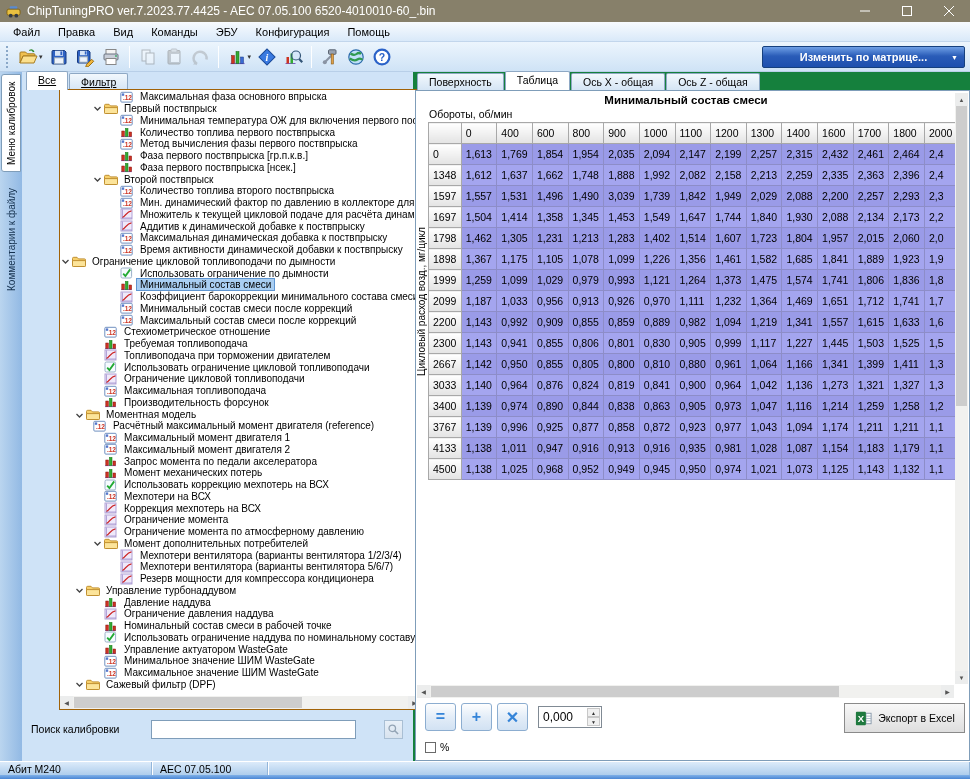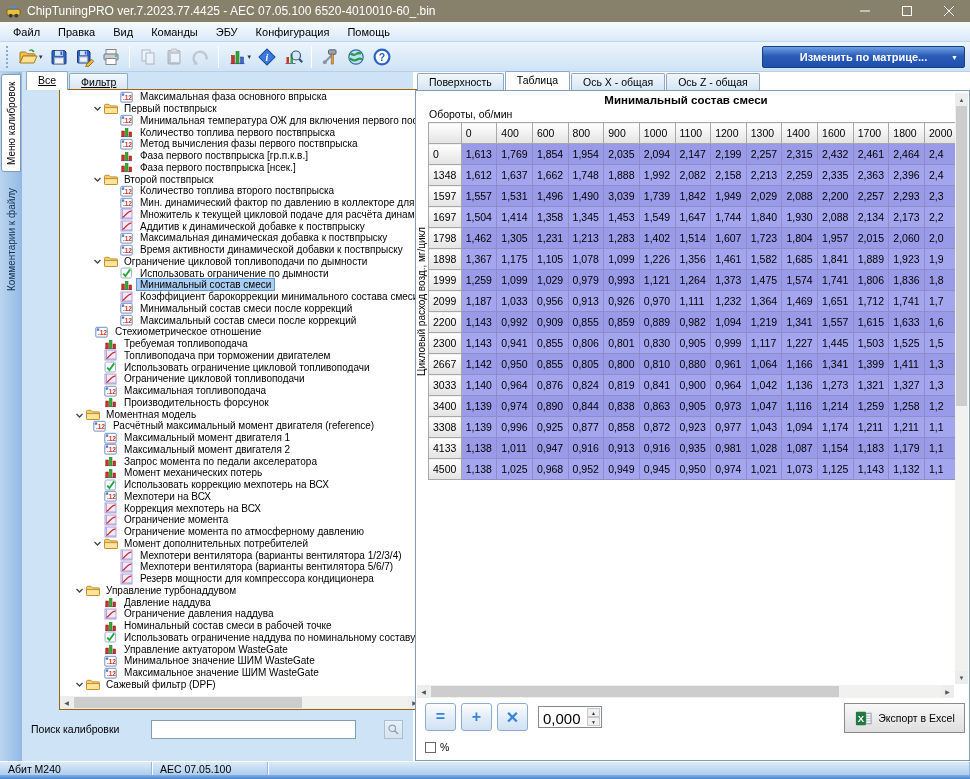--- a/index.html
+++ b/index.html
@@ -1,18 +1,18 @@
 <!DOCTYPE html>
 <html><head>
 <meta charset="utf-8">
 <style>
   * { margin:0; padding:0; box-sizing:border-box; }
   html,body { background:#9a9a9a; }
   body { font-family:"Liberation Sans", sans-serif; }
-  #app { position:relative; width:970px; height:779px; background:#ffffff; overflow:hidden; font-size:11px; color:#000; }
+  #app { position:relative; width:970px; height:779px; background:#15803d; overflow:hidden; font-size:11px; color:#000; }
 
   
   .titlebar { position:absolute; top:0; left:0; right:0; height:22px; background:#87806a; color:#fff; display:flex; align-items:center; padding-left:6px; font-size:12px; }
   .titlebar .ticon { margin-right:6px; display:flex; }
   .win-btns { margin-left:auto; display:flex; height:100%; }
   .win-btn { width:42px; display:flex; align-items:center; justify-content:center; color:#fff; }
 
   
   .menubar { position:absolute; top:22px; left:0; right:0; height:20px; background:linear-gradient(#f8fbfe,#d9e9f9); display:flex; align-items:center; padding-left:4px; border-bottom:1px solid #c2d6ec; }
   .menu-item { padding:2px 9px; font-size:11px; }
@@ -73,21 +73,21 @@
   .sbar.h { height:13px; flex-direction:row; }
   .sarrow { flex:none; width:13px; height:13px; font-size:6px; color:#555; display:flex; align-items:center; justify-content:center; background:#eceded; }
   .strack { flex:1; position:relative; }
   .sthumb { position:absolute; background:#cdcdcd; }
   .v .sthumb { left:1px; right:1px; }
   .h .sthumb { top:1px; bottom:1px; }
 
   
   .op-btn { position:absolute; top:612px; width:31px; height:28px; background:linear-gradient(#fefefe,#e3edf8 50%,#d2e2f3); border:1px solid #8cadd0; border-radius:3px; color:#3584d8; font-weight:bold; font-size:16px; display:flex; align-items:center; justify-content:center; }
   .spinner { position:absolute; left:122px; top:615px; width:64px; height:22px; border:1px solid #808a94; background:#fff; }
-  .spin-val { position:absolute; left:4px; top:3px; font-size:15px; }
+  .spin-val { position:absolute; left:4px; top:3px; font-size:12px; }
   .spin-btns { position:absolute; right:1px; top:1px; width:13px; height:18px; display:flex; flex-direction:column; }
   .spin-b { flex:1; font-size:5px; color:#333; background:#f0f0f0; border:1px solid #c8c8c8; display:flex; align-items:center; justify-content:center; }
   .pct { position:absolute; left:9px; top:650px; display:flex; align-items:center; font-size:10.5px; }
   .pct-box { width:11px; height:11px; border:1px solid #6a6a6a; background:#fff; margin-right:4px; }
   .export-btn { position:absolute; left:428px; top:612px; width:121px; height:30px; background:linear-gradient(#f8f8f8,#dedede); border:1px solid #8a8a8a; display:flex; align-items:center; justify-content:center; font-size:10.5px; }
   .export-btn svg { margin-right:5px; }
 
   
   .statusbar { position:absolute; left:0; top:761px; width:970px; height:14px; background:linear-gradient(#dcebfa,#aecdec); border-top:1px solid #ffffff; display:flex; font-size:10.5px; }
   .status-cell { padding:1px 8px 0; border-right:1px solid #93b6da; box-shadow:1px 0 0 #ffffff; white-space:nowrap; }
@@ -404,21 +404,21 @@
             <div class="trow" style="padding-left: 59px;">
               <span class="nicon">
                 <svg width="13" height="12" viewBox="0 0 13 12">
                   <rect x="0.8" y="1.3" width="11.4" height="9.8" rx="1" fill="#fff" stroke="#7090c0"></rect>
                   <rect x="1.8" y="2.4" width="2.4" height="2.4" fill="#5577cc"></rect>
                   <text x="7.4" y="9.2" font-size="6.5" font-weight="bold" fill="#cc3322" text-anchor="middle" font-family="sans-serif">.12</text>
                 </svg>
               </span>
               <span class="tlabel">Время активности динамической добавки к поствпрыску</span>
             </div>
-            <div class="trow" style="padding-left: 32px;">
+            <div class="trow" style="">
               <span class="chev">
                 <svg width="9" height="9" viewBox="0 0 9 9">
                   <path d="M1.5 3 L4.5 6 L7.5 3" stroke="#444" stroke-width="1.3" fill="none"></path>
                 </svg>
               </span>
               <span class="nicon">
                 <svg width="14" height="11" viewBox="0 0 14 11">
                   <path d="M0.5 2.5 q0-1.2 1.2-1.2 h3.3 l1.5 1.6 h6 q1 0 1 1 v5.6 q0 1-1 1 h-11 q-1 0-1-1 z" fill="#f7d06c" stroke="#c09032"></path>
                   <path d="M0.5 4.6 h13 v4.9 q0 1-1 1 h-11 q-1 0-1-1 z" fill="#fce49a" stroke="#c09032"></path>
                 </svg>
@@ -468,21 +468,21 @@
             <div class="trow" style="padding-left: 59px;">
               <span class="nicon">
                 <svg width="13" height="12" viewBox="0 0 13 12">
                   <rect x="0.8" y="1.3" width="11.4" height="9.8" rx="1" fill="#fff" stroke="#7090c0"></rect>
                   <rect x="1.8" y="2.4" width="2.4" height="2.4" fill="#5577cc"></rect>
                   <text x="7.4" y="9.2" font-size="6.5" font-weight="bold" fill="#cc3322" text-anchor="middle" font-family="sans-serif">.12</text>
                 </svg>
               </span>
               <span class="tlabel">Максимальный состав смеси после коррекций</span>
             </div>
-            <div class="trow" style="padding-left: 34px;">
+            <div class="trow" style="padding-left: 43px;">
               <span class="nicon">
                 <svg width="13" height="12" viewBox="0 0 13 12">
                   <rect x="0.8" y="1.3" width="11.4" height="9.8" rx="1" fill="#fff" stroke="#7090c0"></rect>
                   <rect x="1.8" y="2.4" width="2.4" height="2.4" fill="#5577cc"></rect>
                   <text x="7.4" y="9.2" font-size="6.5" font-weight="bold" fill="#cc3322" text-anchor="middle" font-family="sans-serif">.12</text>
                 </svg>
               </span>
               <span class="tlabel">Стехиометрическое отношение</span>
             </div>
             <div class="trow" style="padding-left: 43px;">
@@ -1098,21 +1098,21 @@
                   <td>0,905</td>
                   <td>0,973</td>
                   <td>1,047</td>
                   <td>1,116</td>
                   <td>1,214</td>
                   <td>1,259</td>
                   <td>1,258</td>
                   <td>1,2</td>
                 </tr>
                 <tr class="odd">
-                  <th>3308</th>
+                  <th>3767</th>
                   <td>1,139</td>
                   <td>0,996</td>
                   <td>0,925</td>
                   <td>0,877</td>
                   <td>0,858</td>
                   <td>0,872</td>
                   <td>0,923</td>
                   <td>0,977</td>
                   <td>1,043</td>
                   <td>1,094</td>

